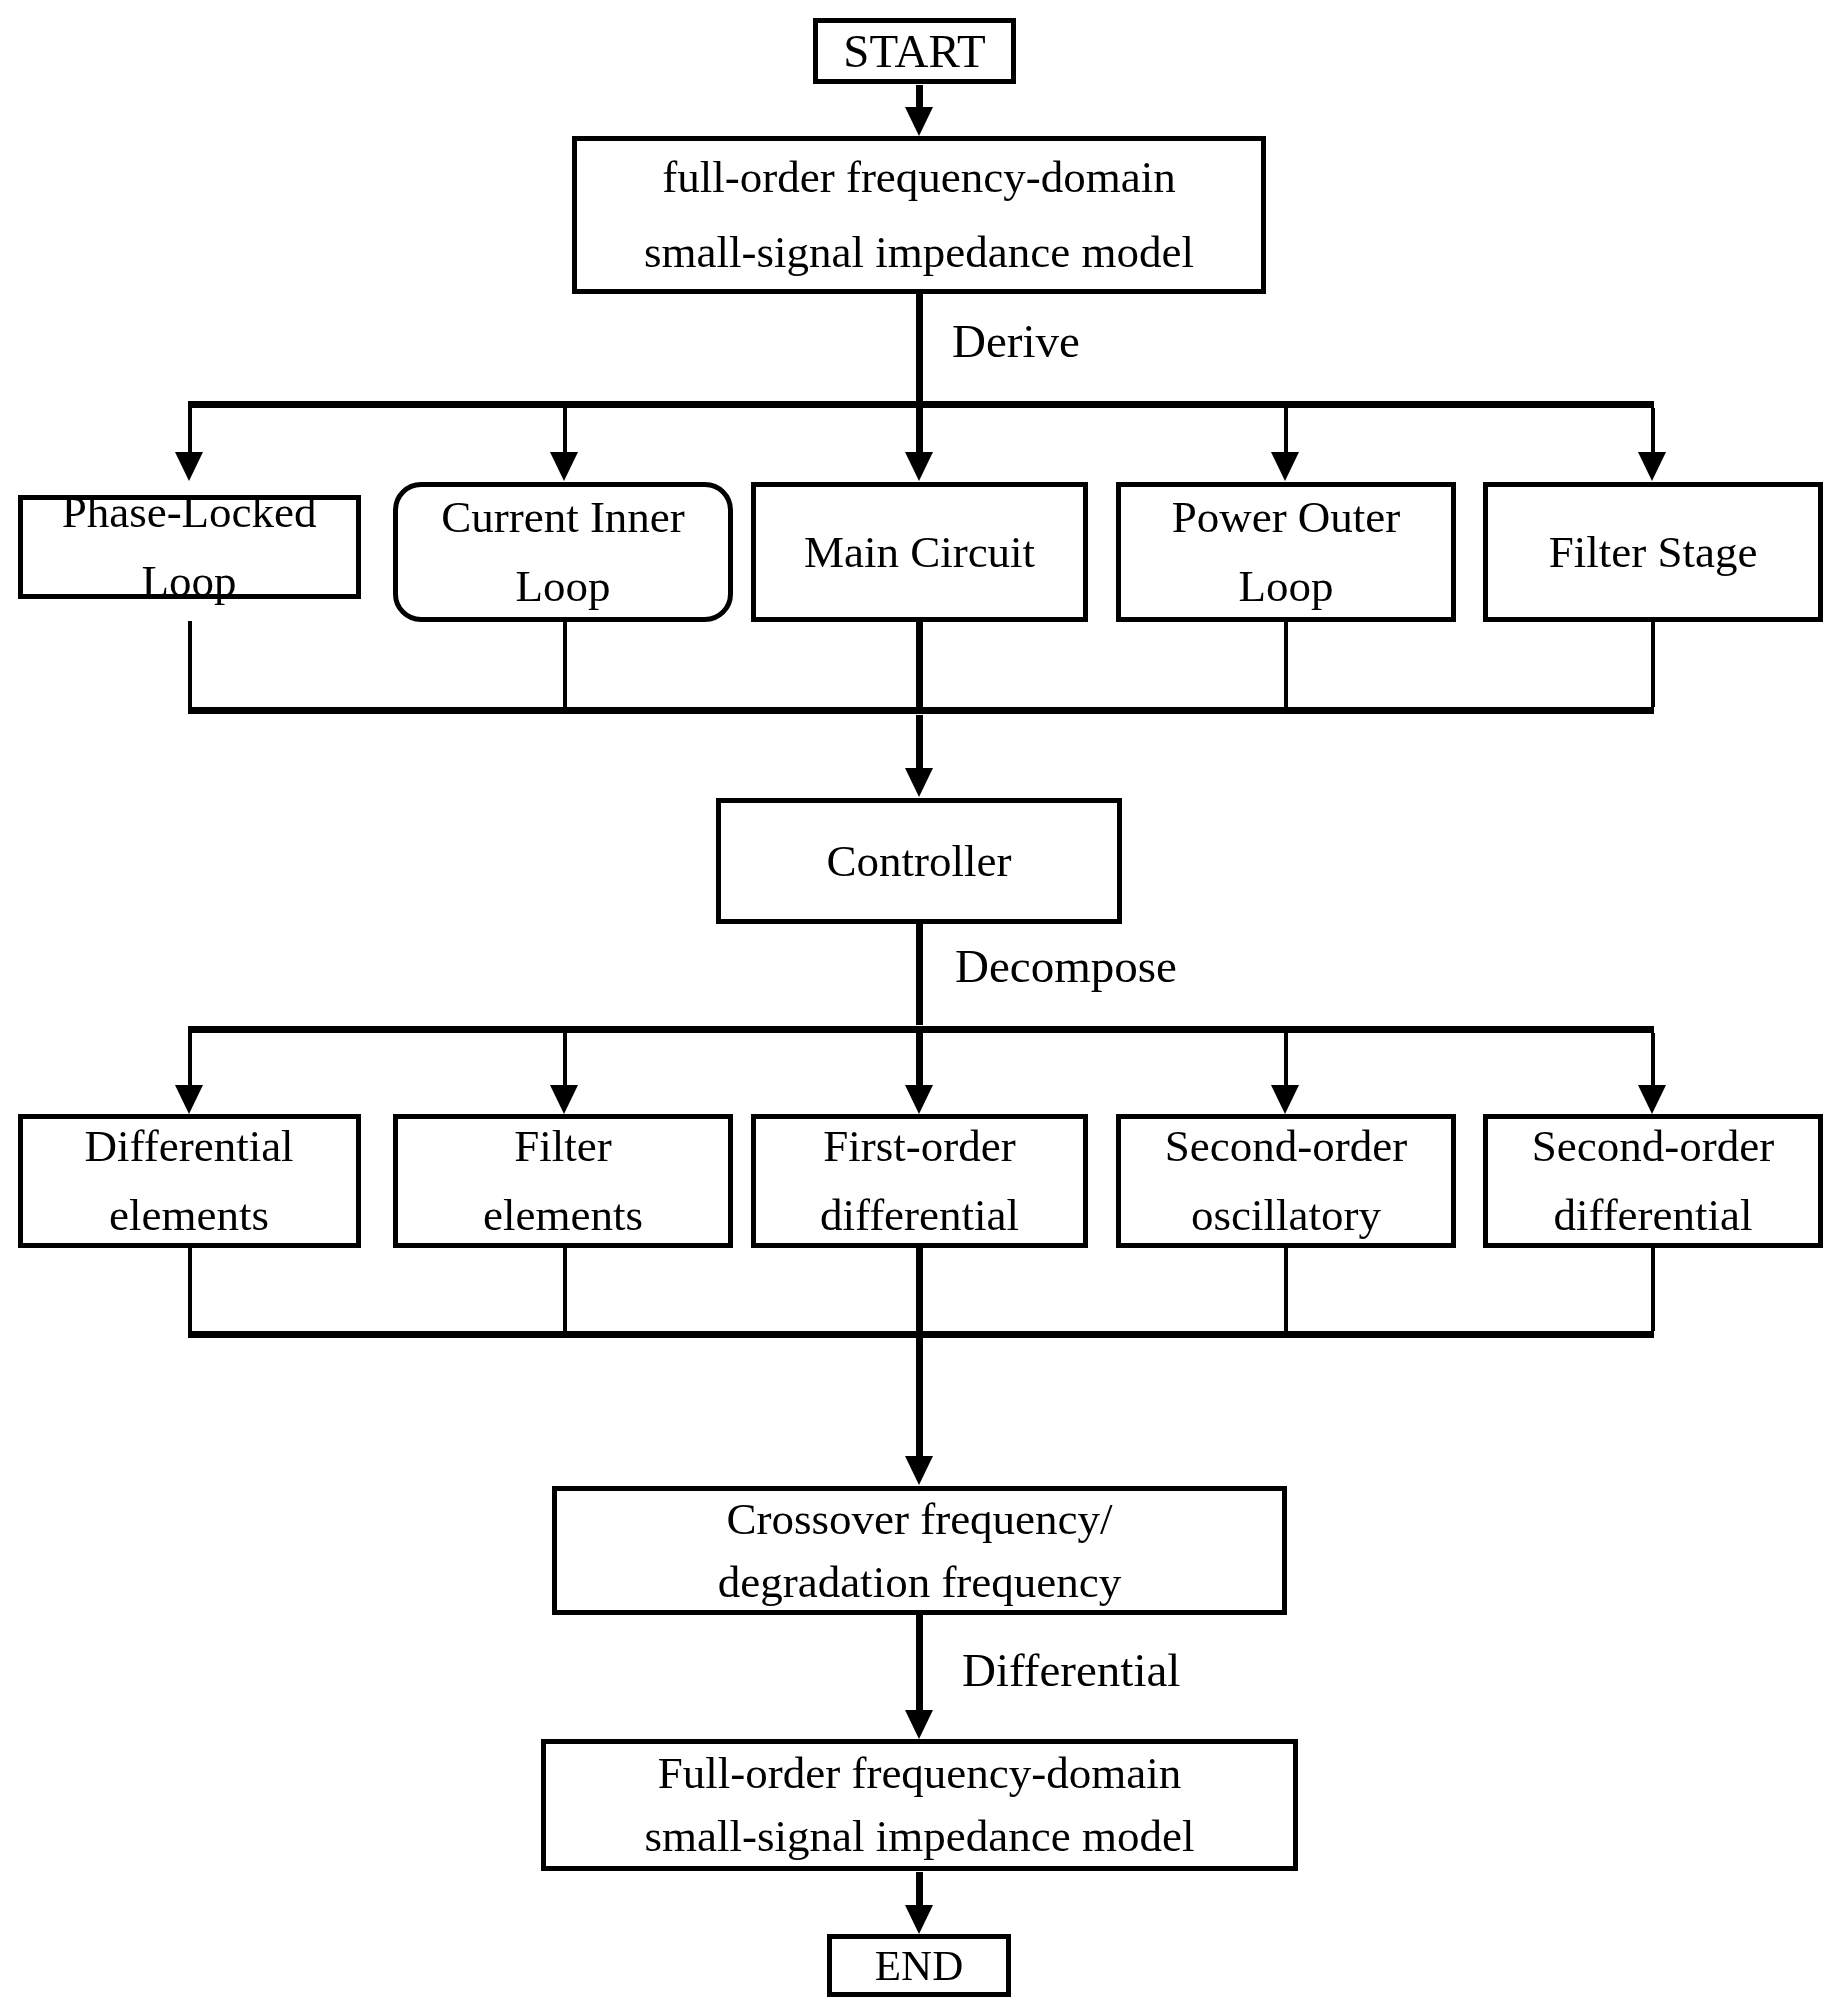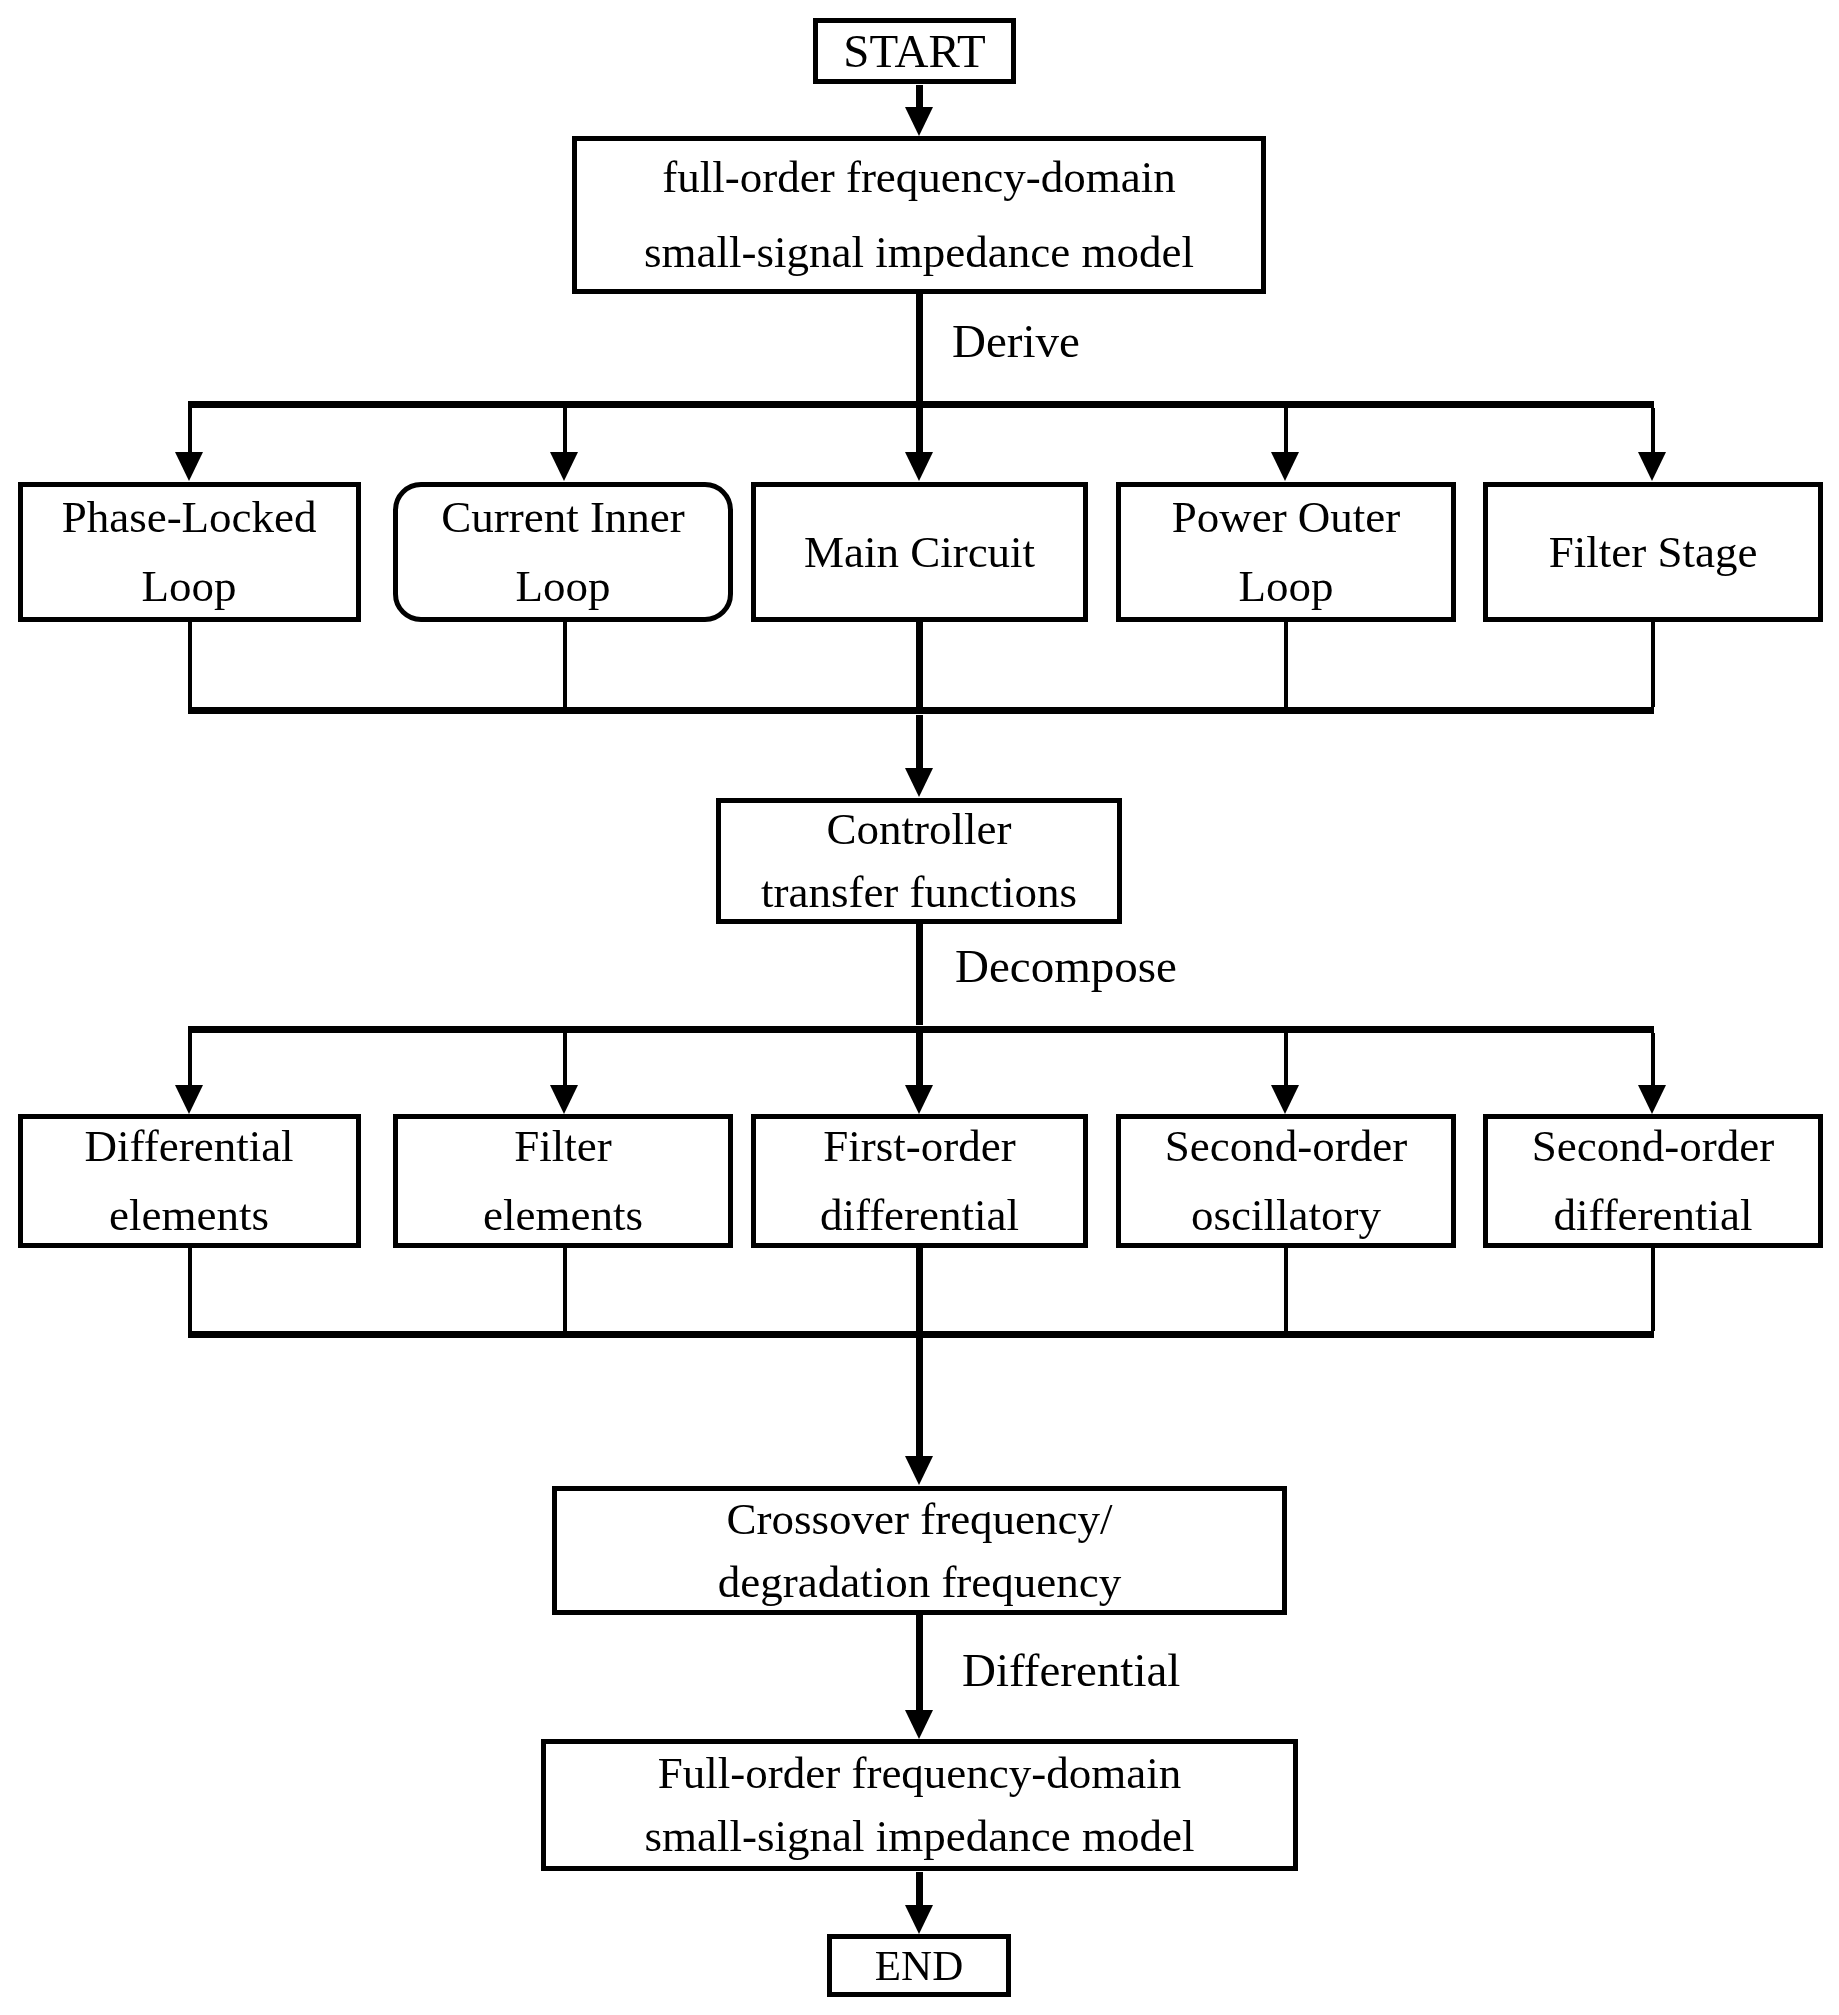--- a/index.html
+++ b/index.html
@@ -89,21 +89,21 @@
   <div class="vs" style="left:563px;  top:408px; height:48px;"></div>
   <div class="vc" style="left:916px; top:408px; height:48px;"></div>
   <div class="vs" style="left:1284px; top:408px; height:48px;"></div>
   <div class="vs" style="left:1651px; top:408px; height:48px;"></div>
   <div class="ah" style="left:175px;  top:452px;"></div>
   <div class="ah" style="left:550px;  top:452px;"></div>
   <div class="ah" style="left:905px; top:452px;"></div>
   <div class="ah" style="left:1271px; top:452px;"></div>
   <div class="ah" style="left:1638px; top:452px;"></div>
 
-  <div class="box" style="left:17.6px; top:482px; width:343px; height:140px;">
+  <div class="box" style="left:17.6px; top:495px; width:343px; height:104px;">
     <span class="l">Phase-Locked</span>
     <span class="l">Loop</span>
   </div>
   <div class="box" style="left:393px; top:482px; width:340px; height:140px;border-radius:28px;">
     <span class="l">Current Inner</span>
     <span class="l">Loop</span>
   </div>
   <div class="box" style="left:751px; top:482px; width:337px; height:140px;">
     <span class="l">Main Circuit</span>
   </div>
@@ -120,21 +120,20 @@
   <div class="vc" style="left:916px; top:621px; height:86px;"></div>
   <div class="vs" style="left:1284px; top:621px; height:86px;"></div>
   <div class="vs" style="left:1651px; top:621px; height:86px;"></div>
   <div class="hb" style="top:707px;"></div>
 
   <div class="vc" style="left:916px; top:715px; height:57px;"></div>
   <div class="ah" style="left:905px; top:768px;"></div>
 
   <div class="box mid" style="left:716px; top:798px; width:406px; height:126px;">
     <span class="l">Controller</span>
-    <span class="l">transfer functions</span>
   </div>
 
   <div class="vc" style="left:916px; top:924px; height:101px;"></div>
   <div class="elabel" style="left:955px; top:940px;">Decompose</div>
   <div class="hb" style="top:1026px;"></div>
 
   <div class="vs" style="left:188px;  top:1033px; height:55px;"></div>
   <div class="vs" style="left:563px;  top:1033px; height:55px;"></div>
   <div class="vc" style="left:916px; top:1033px; height:55px;"></div>
   <div class="vs" style="left:1284px; top:1033px; height:55px;"></div>

